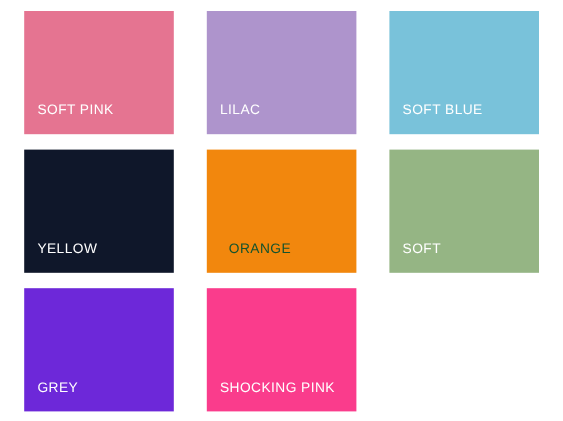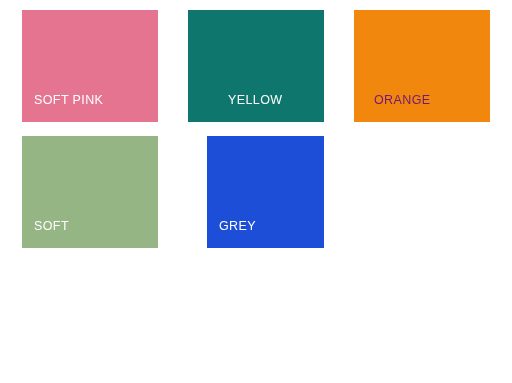--- a/index.html
+++ b/index.html
@@ -52,33 +52,42 @@
 <body>
 
 <div id="palette-board" style="background-color: rgb(255, 255, 255); text-align: center;">
   <div class="swatch-grid">
 
     <div class="swatch" style="background-color: rgb(229, 116, 145);">
       <span class="swatch-label" style="color: rgb(255, 255, 255);">SOFT PINK</span>
     </div>
 
 
+    <div class="swatch" style="background-color: rgb(174, 148, 204);">
+      <span class="swatch-label" style="color: rgb(255, 255, 255);">LILAC</span>
+    </div>
 
+    <div class="swatch" style="background-color: rgb(121, 194, 218);">
+      <span class="swatch-label" style="color: rgb(255, 255, 255);">SOFT BLUE</span>
+    </div>
 
-    <div class="swatch" style="background-color: #0f766e; padding-left: 28px;">
+    <div class="swatch" style="background-color: #0f172a;">
       <span class="swatch-label" style="color: rgb(255, 255, 255);">YELLOW</span>
     </div>
 
     <div class="swatch" style="background-color: rgb(242, 135, 13);">
-      <span class="swatch-label" style="color: #701a75; padding-left: 20px;">ORANGE</span>
+      <span class="swatch-label" style="color: #14532d; padding-left: 20px;">ORANGE</span>
     </div>
 
     <div class="swatch" style="background-color: rgb(149, 181, 132);">
       <span class="swatch-label" style="color: rgb(255, 255, 255);">SOFT</span>
     </div>
 
-    <div class="swatch" style="background-color: #1d4ed8; margin-left: 19px;">
+    <div class="swatch" style="background-color: #6d28d9;">
       <span class="swatch-label" style="color: rgb(255, 255, 255);">GREY</span>
     </div>
 
+    <div class="swatch" style="background-color: rgb(250, 60, 140);">
+      <span class="swatch-label" style="color: rgb(255, 255, 255);">SHOCKING PINK</span>
+    </div>
 
   </div>
 </div>
 
 </body></html>

